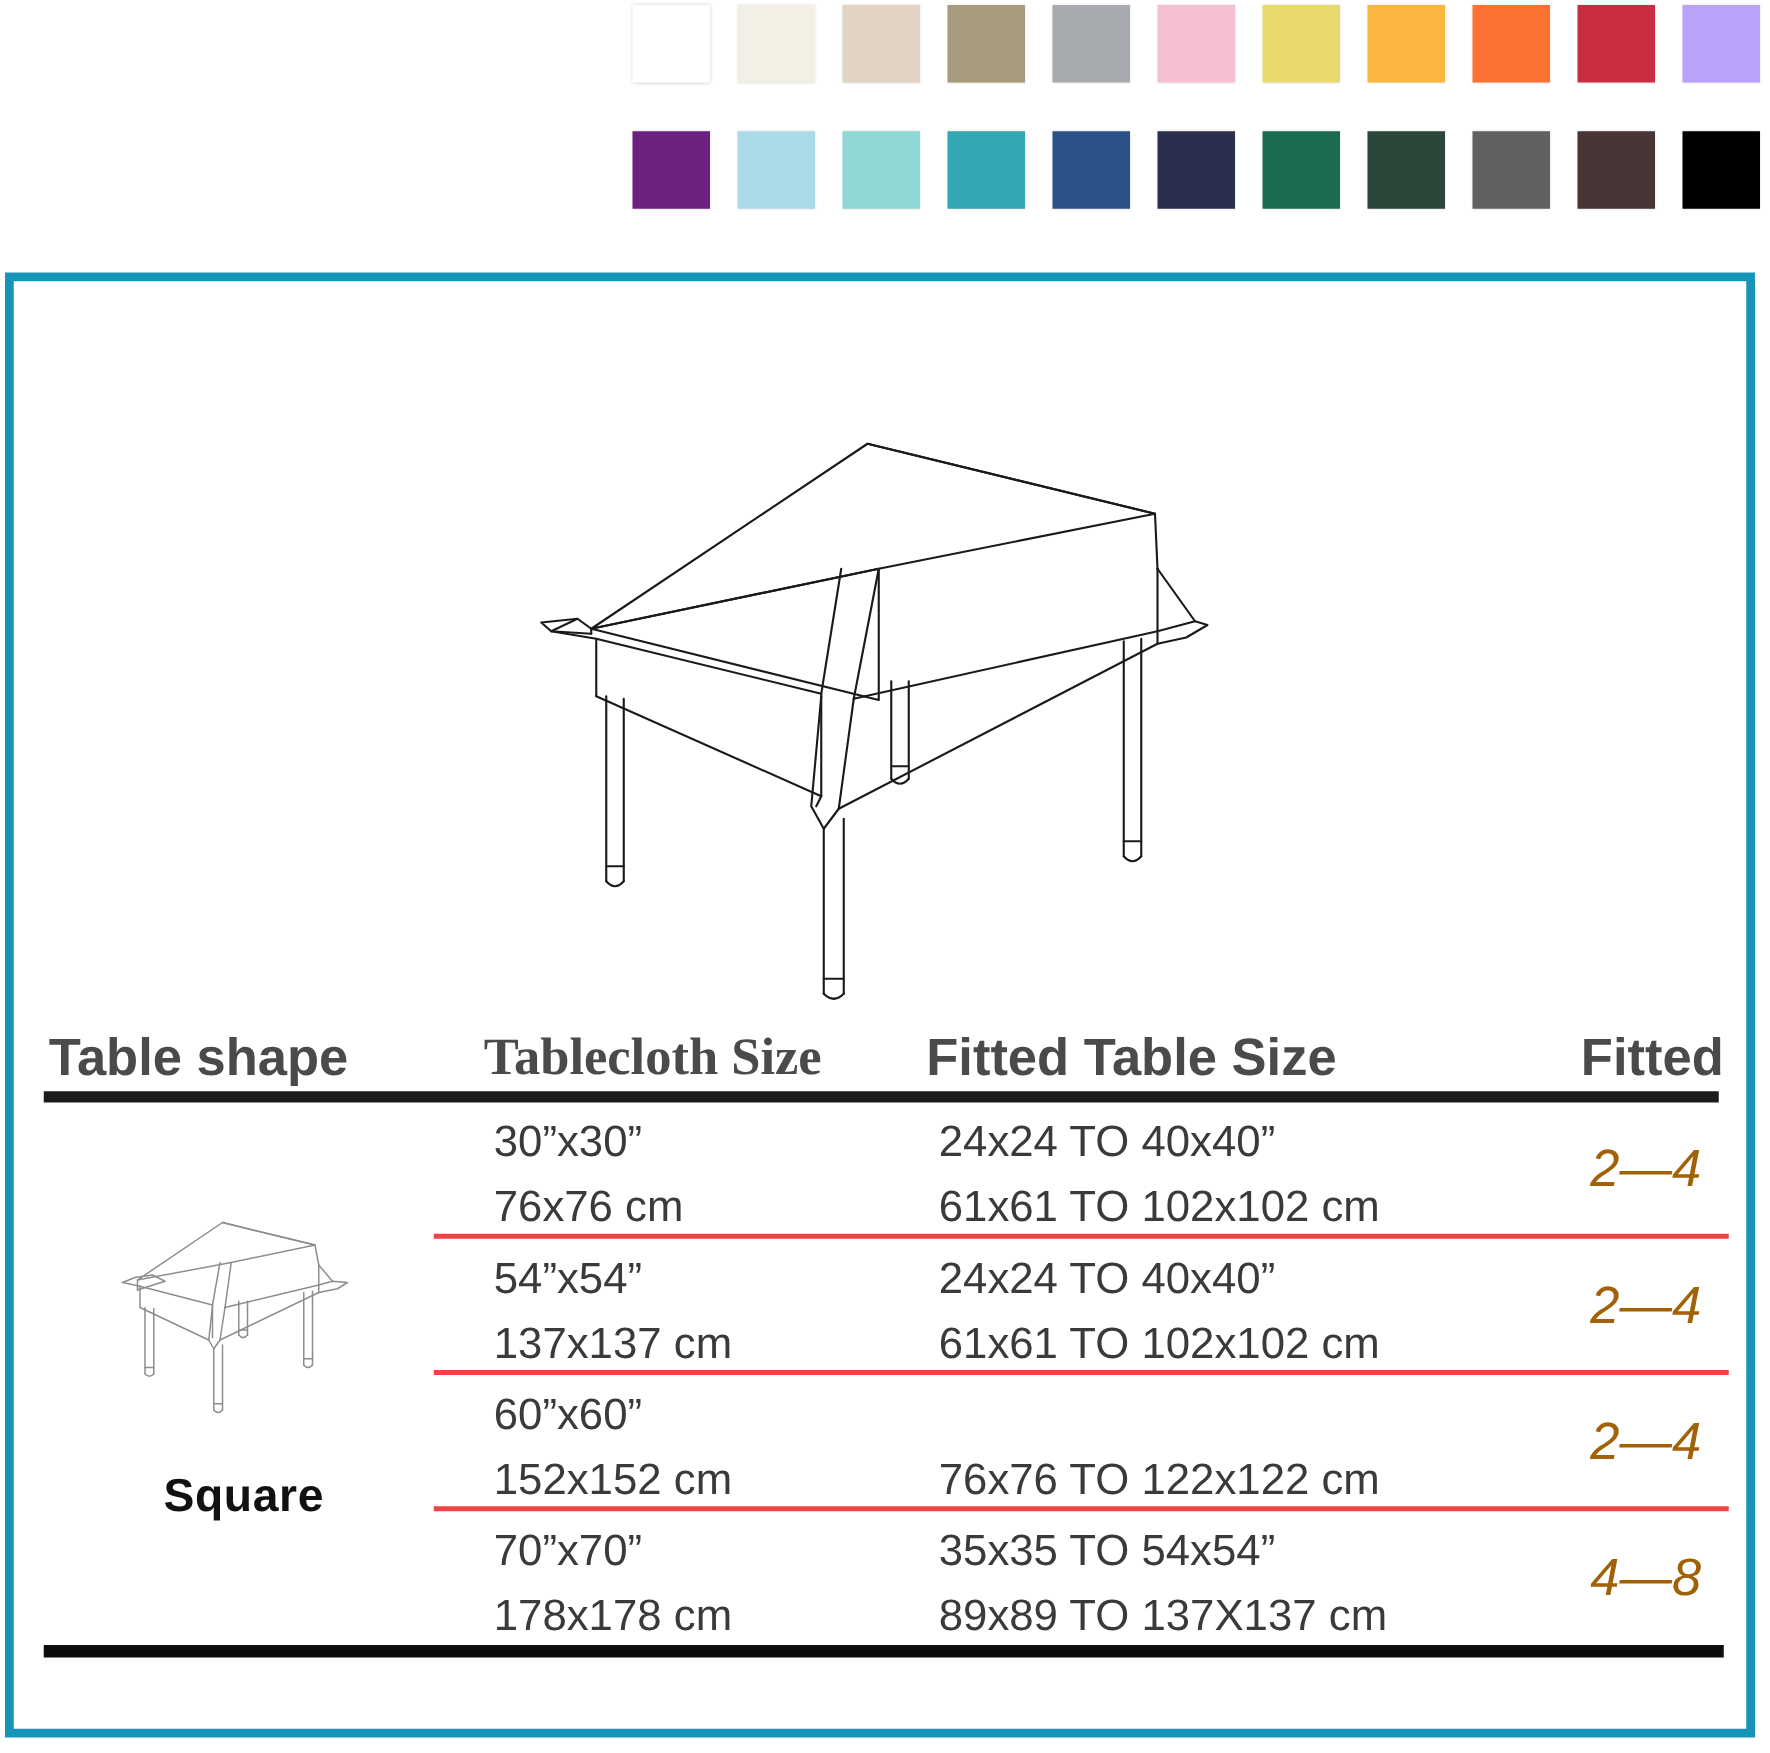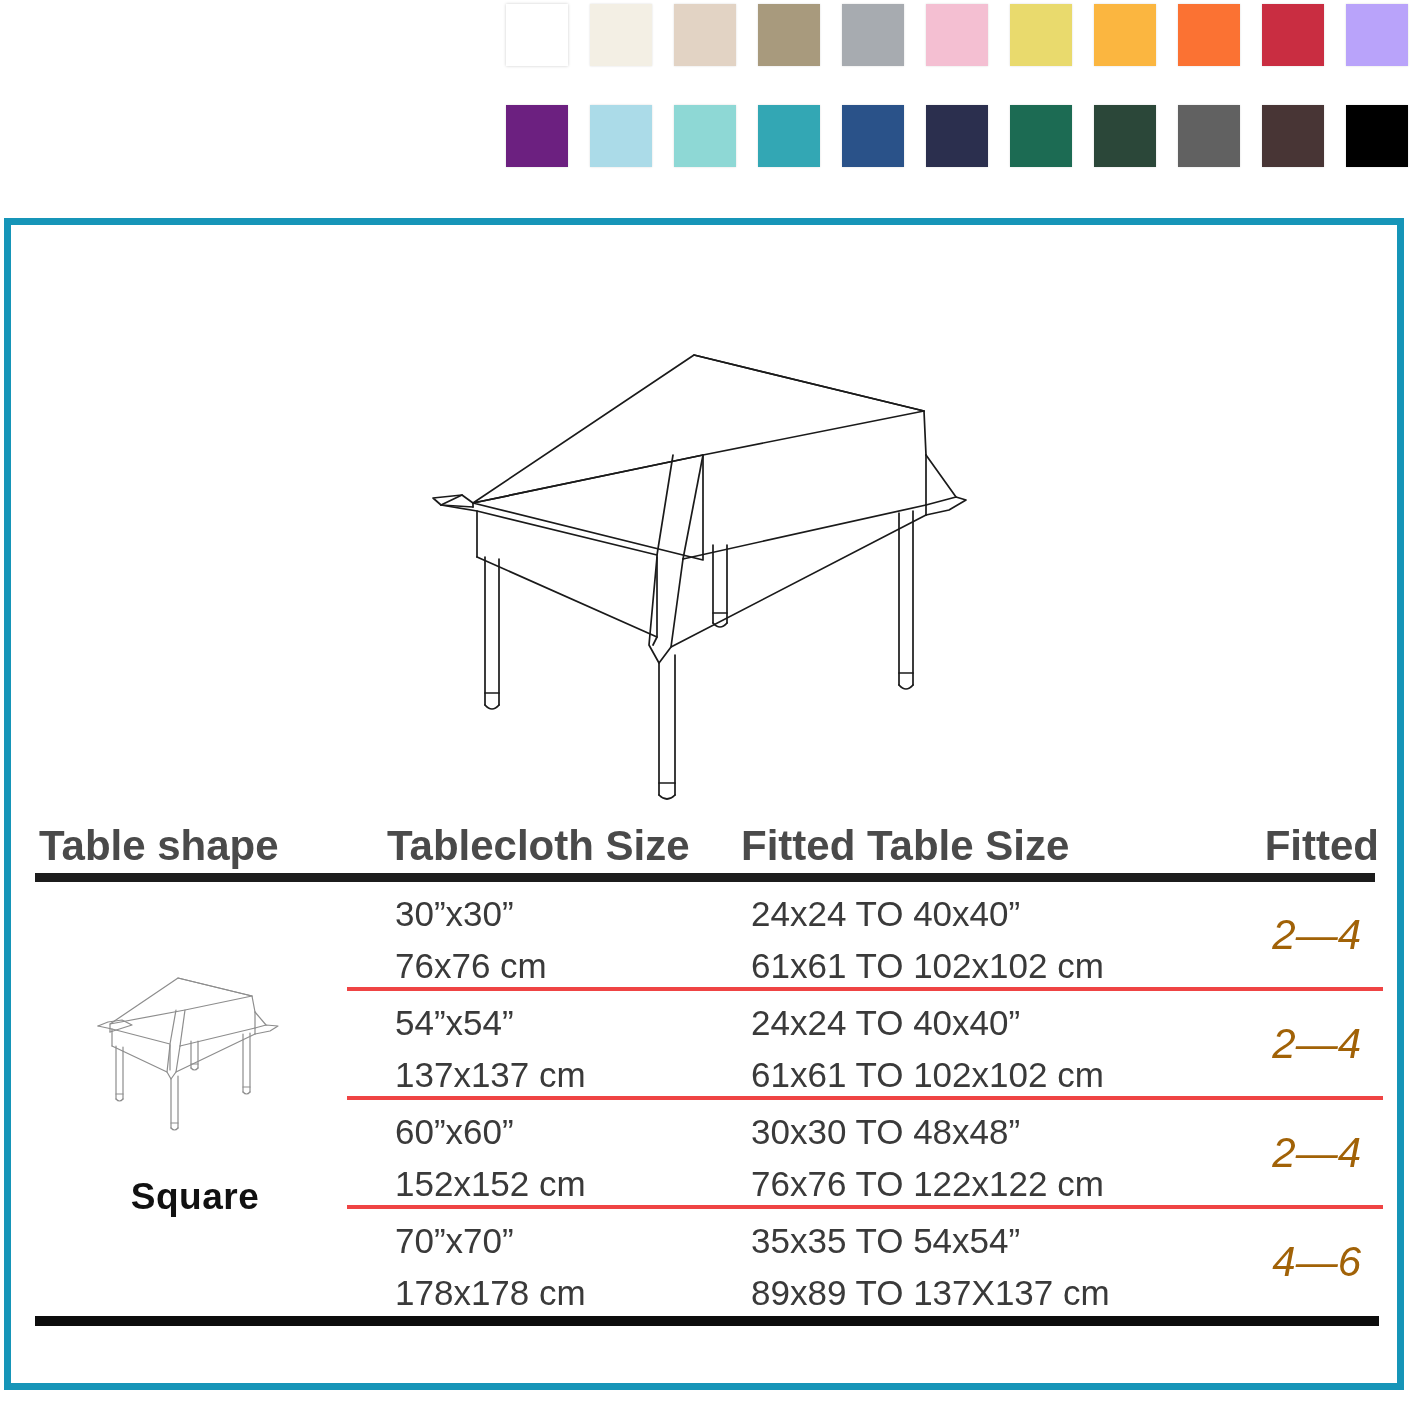--- a/index.html
+++ b/index.html
@@ -95,21 +95,21 @@
   .th {
     position: absolute;
     bottom: 0;
     font-size: 42px;
     font-weight: 700;
     color: #4a4a4a;
     white-space: nowrap;
     line-height: 1;
   }
   .th-shape     { left: 4px; }
-  .th-cloth     { left: 352px; }
+  .th-cloth     { left: 352px; font-family: Liberation Serif, serif; }
   .th-fitted    { left: 706px; }
   .th-seating   { right: 4px; }
 
   .rule-thick-top {
     height: 9px;
     background: #1c1c1c;
     margin-top: 6px;
     width: 1340px;
   }
 
@@ -329,29 +329,28 @@
           <div class="data-row">
             <div class="cell cloth-in">54”x54”</div>
             <div class="cell cloth-cm">137x137 cm</div>
             <div class="cell fit-in">24x24 TO 40x40”</div>
             <div class="cell fit-cm">61x61 TO 102x102 cm</div>
             <div class="cell seating">2—4</div>
           </div>
           <div class="data-row">
             <div class="cell cloth-in">60”x60”</div>
             <div class="cell cloth-cm">152x152 cm</div>
-            <div class="cell fit-in">30x30 TO 48x48”</div>
             <div class="cell fit-cm">76x76 TO 122x122 cm</div>
             <div class="cell seating">2—4</div>
           </div>
           <div class="data-row">
             <div class="cell cloth-in">70”x70”</div>
             <div class="cell cloth-cm">178x178 cm</div>
             <div class="cell fit-in">35x35 TO 54x54”</div>
             <div class="cell fit-cm">89x89 TO 137X137 cm</div>
-            <div class="cell seating">4—6</div>
+            <div class="cell seating">4—8</div>
           </div>
         </div>
     </div>
 
     <div class="rule-thick-bottom"></div>
   </div>
 </div>
 
 </body></html>

